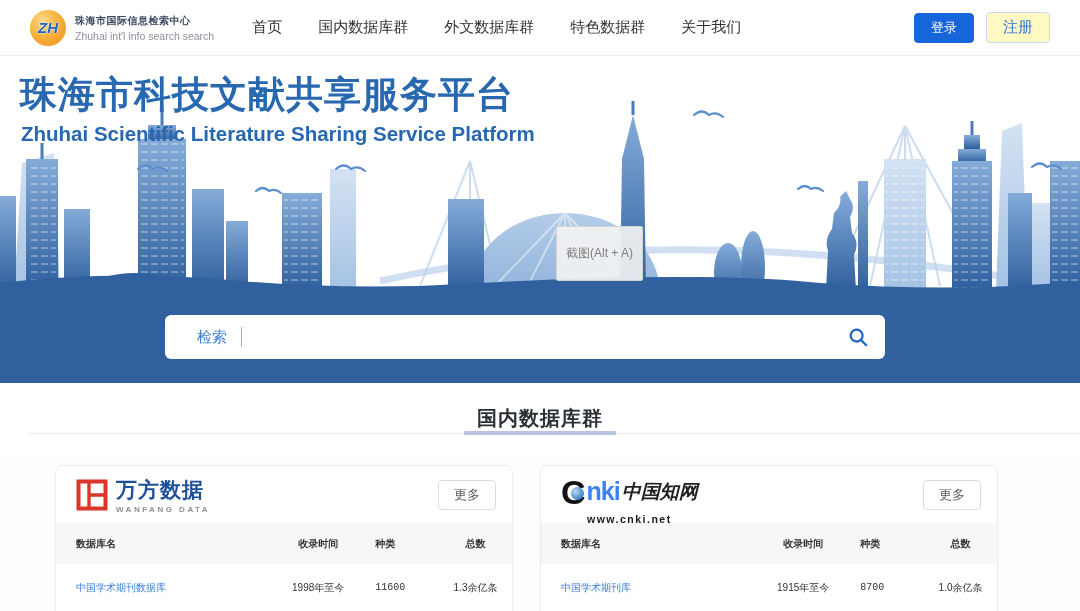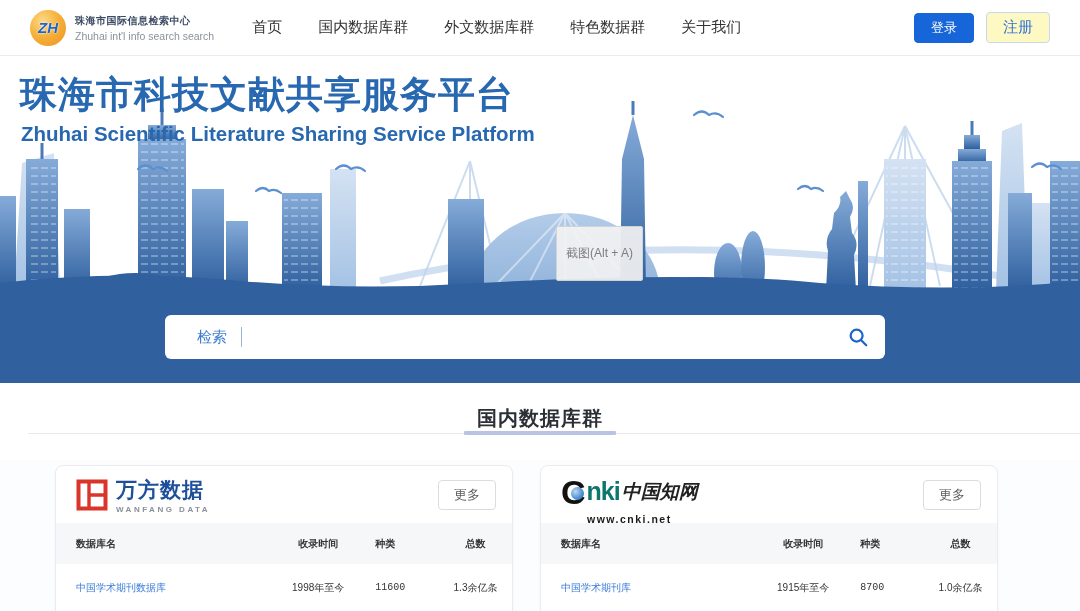--- a/index.html
+++ b/index.html
@@ -63,21 +63,21 @@
     color:#5c5c5c; font-size:13px; padding:5px 15px; cursor:pointer; }
 
   .wf-brand { display:flex; align-items:center; gap:8px; }
   .wf-txt .t { font-size:21px; font-weight:bold; color:#1e4f9b; letter-spacing:1px; }
   .wf-txt .s { font-size:8px; color:#8a8f99; letter-spacing:2.5px; margin-top:1px; font-weight:bold; }
 
   .cnki-brand { display:flex; align-items:flex-start; position:relative; height:40px; }
   .cnki-c { font-size:34px; font-weight:bold; color:#121212; line-height:34px; position:relative; }
   .cnki-globe { position:absolute; left:10px; top:12px; width:13px; height:13px; border-radius:50%;
     background:radial-gradient(circle at 35% 35%, #bcd8f2 0%, #4a8ed0 60%, #1f5fa8 100%); }
-  .cnki-nki { font-size:25px; font-weight:bold; color:#0f766e; letter-spacing:-1px;
+  .cnki-nki { font-size:25px; font-weight:bold; color:#3b82f6; letter-spacing:-1px;
     margin:2px 2px 0 1px;text-align:right; }
   .cnki-cn { font-family:"DejaVu Serif","Liberation Serif",serif; font-style:italic;
     font-weight:bold; font-size:19px; color:#222; margin-top:4px; }
   .cnki-url { position:absolute; left:26px; top:26px; font-size:10.5px; font-weight:bold;
     color:#1a1a1a; letter-spacing:1.5px;margin-top:12px; }
 
   table { width:100%; border-collapse:collapse; table-layout:fixed; }
   th,td { font-size:10px; height:41px; }
   thead tr { background:#f6f7f9; }
   th { color:#333; font-weight:bold; }

